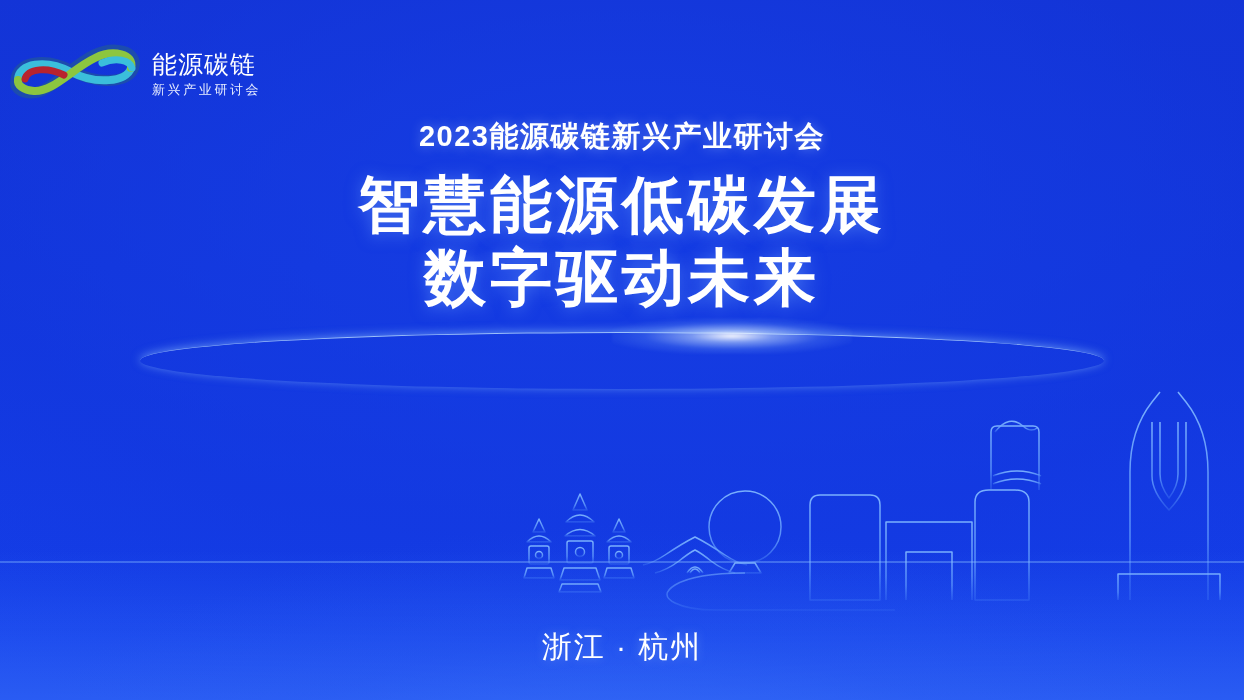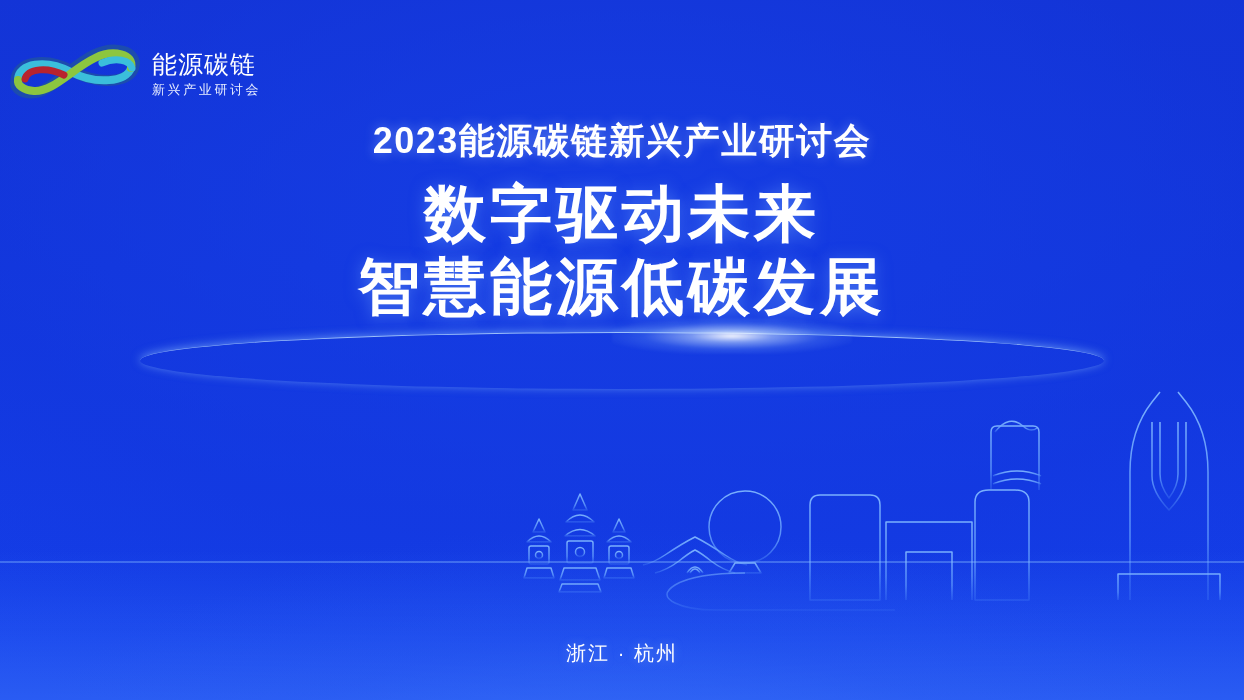--- a/index.html
+++ b/index.html
@@ -64,21 +64,21 @@
   
   .headline-wrap {
     position: absolute;
     left: 0;
     top: 118px;
     width: 100%;
     text-align: center;
   }
   .event-subtitle {
     color: #ffffff;
-    font-size: 36px;
+    font-size: 29px;
     font-weight: bold;
     letter-spacing: 1.5px;
     line-height: 1.3;
     text-shadow: 0 0 12px rgba(180,210,255,0.45);
   }
   .headline {
     margin-top: 12px;
   }
   .headline-line {
     color: #ffffff;
@@ -140,21 +140,21 @@
   
   .meta {
     position: absolute;
     left: 0;
     bottom: 32px;
     width: 100%;
     text-align: center;
   }
   .meta-location {
     color: #ffffff;
-    font-size: 20px;
+    font-size: 30px;
     letter-spacing: 2px;
     line-height: 1.45;
     text-shadow: 0 0 10px rgba(170,205,255,0.4);
   }
   .meta-date {
     color: #ffffff;
     font-size: 22px;
     letter-spacing: 1px;
     line-height: 1.45;
     margin-top: 8px;
@@ -178,22 +178,22 @@
     </svg>
     <div class="logo-text">
       <div class="logo-title">能源碳链</div>
       <div class="logo-sub">新兴产业研讨会</div>
     </div>
   </div>
 
   <div class="headline-wrap">
     <div class="event-subtitle">2023能源碳链新兴产业研讨会</div>
     <div class="headline">
+      <div class="headline-line">智慧能源低碳发展</div>
       <div class="headline-line">数字驱动未来</div>
-      <div class="headline-line">智慧能源低碳发展</div>
     </div>
   </div>
 
   <div class="arc-layer">
     <div class="arc-line"></div>
     <div class="arc-hotspot"></div>
   </div>
 
   <svg class="skyline" viewBox="0 0 1244 340">
     <defs>

